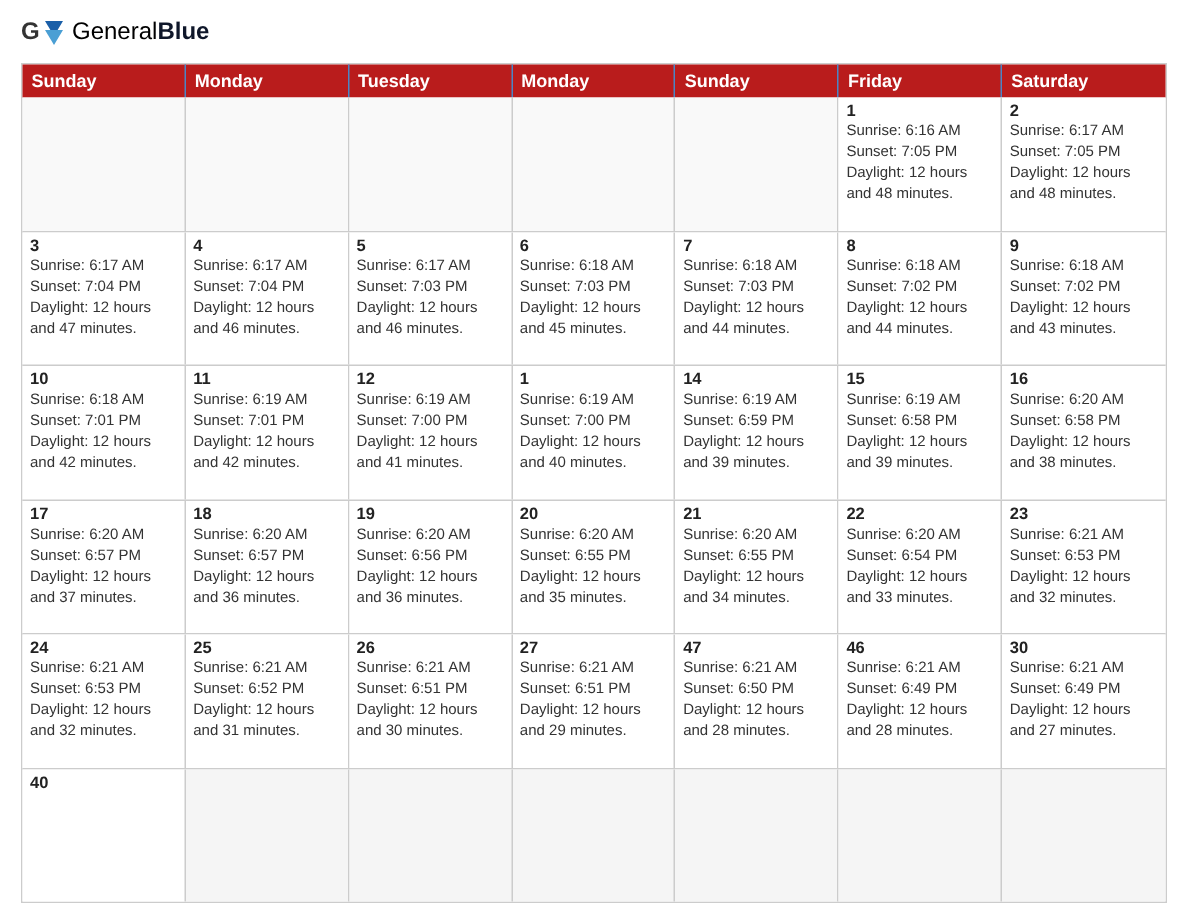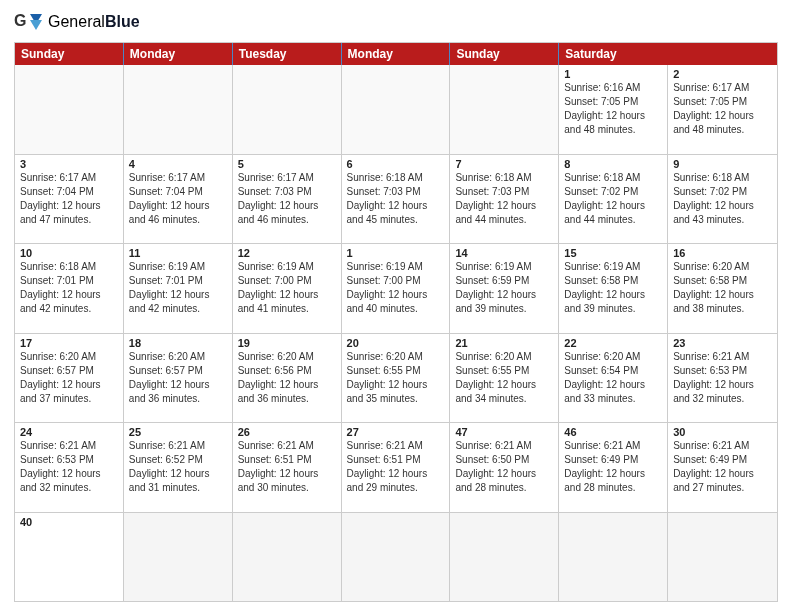--- a/index.html
+++ b/index.html
@@ -123,20 +123,21 @@
     </div>
   </div>
 
   <div class="calendar">
     <div class="cal-header" id="cal-header">
         <div class="cal-header-cell">Sunday</div>
         <div class="cal-header-cell">Monday</div>
         <div class="cal-header-cell">Tuesday</div>
         <div class="cal-header-cell">Monday</div>
         <div class="cal-header-cell">Sunday</div>
+        <div class="cal-header-cell">Friday</div>
         <div class="cal-header-cell">Saturday</div>
       </div>
     <div class="cal-body" id="cal-body">
         <div class="cal-row">
           <div class="cal-cell empty"></div>
           <div class="cal-cell empty"></div>
           <div class="cal-cell empty"></div>
           <div class="cal-cell empty"></div>
           <div class="cal-cell empty"></div>
           <div class="cal-cell">

